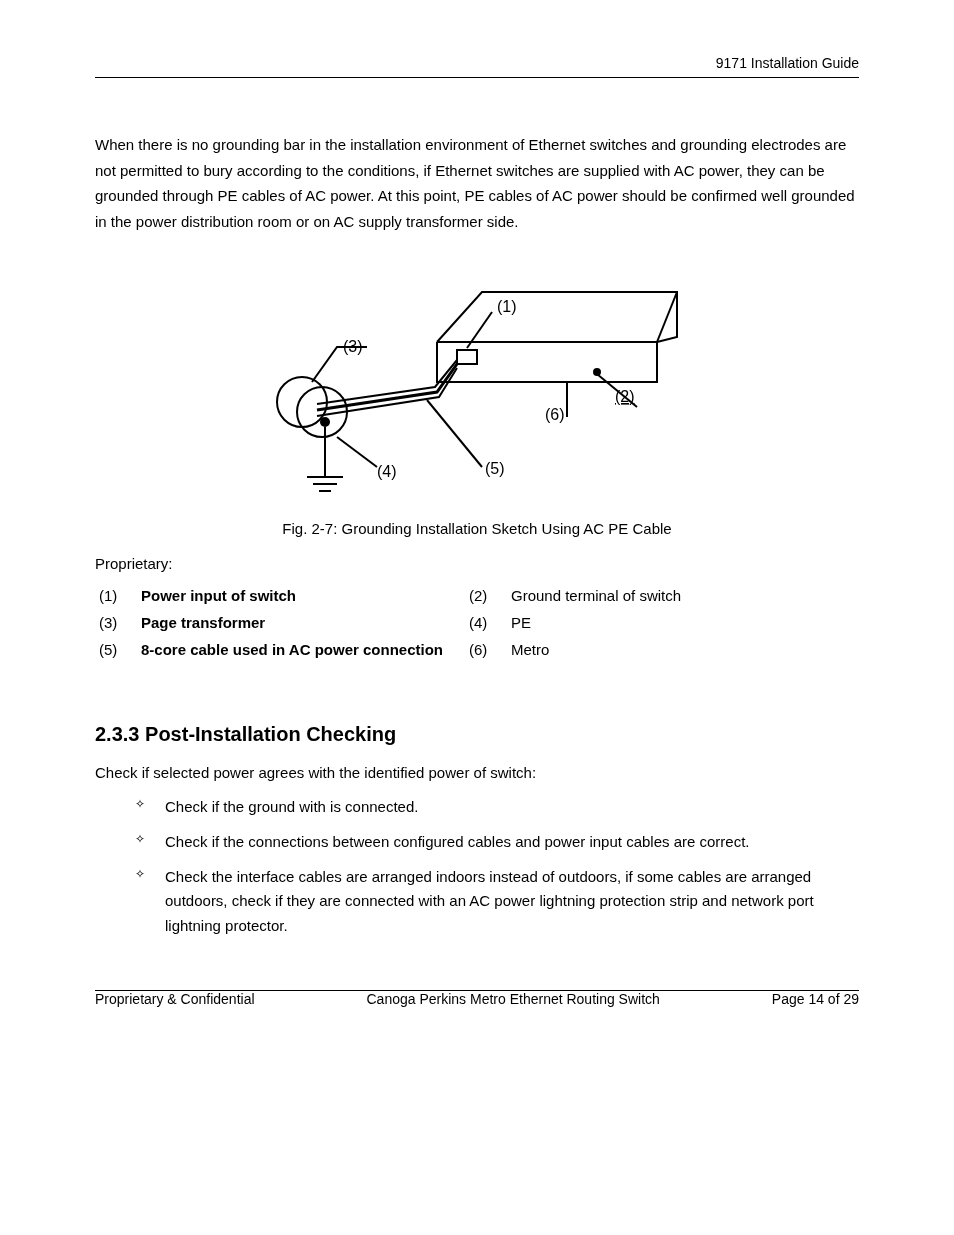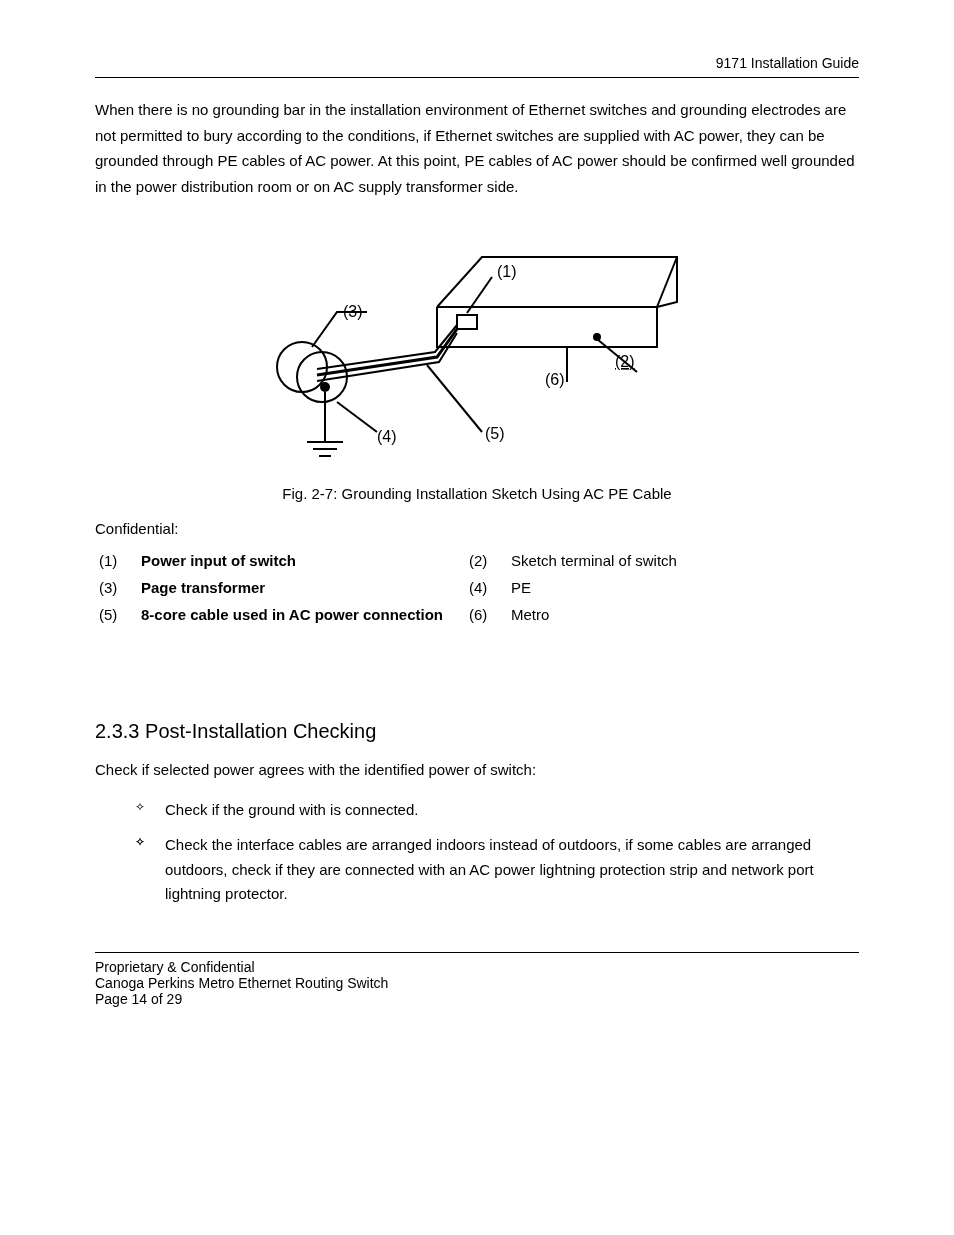--- a/index.html
+++ b/index.html
@@ -16,21 +16,21 @@
     box-sizing: border-box;
     padding: 55px 95px 0 95px;
   }
   .hdr {
     text-align: right;
     font-size: 14px;
     padding-bottom: 6px;
     border-bottom: 1px solid #000;
   }
   .intro {
-    margin-top: 19px;
+    margin-top: 54px;
     line-height: 1.7;
   }
   .figwrap {
     text-align: center;
     margin-top: 18px;
   }
   .figcap {
     text-align: center;
     margin-top: 10px;
   }
@@ -45,25 +45,25 @@
   .desc-table td {
     padding: 5px 4px;
     vertical-align: top;
     font-size: 15px;
   }
   .desc-table td.num   { width: 34px; }
   .desc-table td.txt1  { width: 320px; font-weight: bold; }
   .desc-table td.num2  { width: 34px; }
   h2.section {
     font-size: 20px;
-    font-weight: normal;
-    margin-top: 92px;
+    font-weight: bold;
+    margin-top: 60px;
     margin-bottom: 12px;
   }
-  .checkintro { margin-bottom: 16px; line-height:1.6; }
+  .checkintro { margin-bottom: 10px; line-height:1.6; }
   ul.check {
     list-style: none;
     padding-left: 40px;
     margin: 0;
   }
   ul.check li {
     position: relative;
     padding-left: 30px;
     line-height: 1.65;
     margin-bottom: 10px;
@@ -75,25 +75,24 @@
     font-size: 12px;
   }
   .ftr {
     position: absolute;
     left: 95px;
     right: 95px;
     bottom: 55px;
   }
   .ftr-line {
     border-top: 1px solid #000;
-    padding-top: 6px;
+    padding-top: 0;
     display: flex;
     justify-content: space-between;
     font-size: 14px;
-    flex-direction: column;
   }
 </style>
 </head>
 <body>
 
 <div class="page">
 
   <div class="hdr">
     <span>9171 Installation Guide</span>
   </div>
@@ -151,29 +150,29 @@
       <line x1="70" y1="185" x2="110" y2="215" stroke="#000" stroke-width="2"></line>
       <text x="110" y="225" font-size="16">(4)</text>
 
       <line x1="160" y1="148" x2="215" y2="215" stroke="#000" stroke-width="2"></line>
       <text x="218" y="222" font-size="16">(5)</text>
     </svg>
   </div>
 
   <div class="figcap">Fig. 2-7: Grounding Installation Sketch Using AC PE Cable</div>
 
-  <div class="desclabel">Confidential:</div>
+  <div class="desclabel">Proprietary:</div>
 
   <table class="desc-table">
     <tbody>
         <tr>
       <td class="num">(1)</td>
       <td class="txt1">Power input of switch</td>
       <td class="num2">(2)</td>
-      <td>Sketch terminal of switch</td>
+      <td>Ground terminal of switch</td>
     </tr>
     <tr>
       <td class="num">(3)</td>
       <td class="txt1">Page transformer</td>
       <td class="num2">(4)</td>
       <td>PE</td>
     </tr>
     <tr>
       <td class="num">(5)</td>
       <td class="txt1">8-core cable used in AC power connection</td>
@@ -186,20 +185,21 @@
   <h2 class="section">2.3.3 Post-Installation Checking</h2>
   <p class="checkintro">Check if selected power agrees with the identified power of switch:</p>
 
   <ul class="check">
     <li>
       <span class="bullet">✧</span>
       <span>Check if the ground with is connected.</span>
     </li>
     <li>
       <span class="bullet">✧</span>
+      <span>Check if the connections between configured cables and power input cables are correct.</span>
     </li>
     <li>
       <span class="bullet">✧</span>
       <span>Check the interface cables are arranged indoors instead of outdoors, if some cables are arranged outdoors, check if they are connected with an AC power lightning protection strip and network port lightning protector.</span>
     </li>
   </ul>
 
   <div class="ftr">
     <div class="ftr-line">
       <span>Proprietary &amp; Confidential</span>

